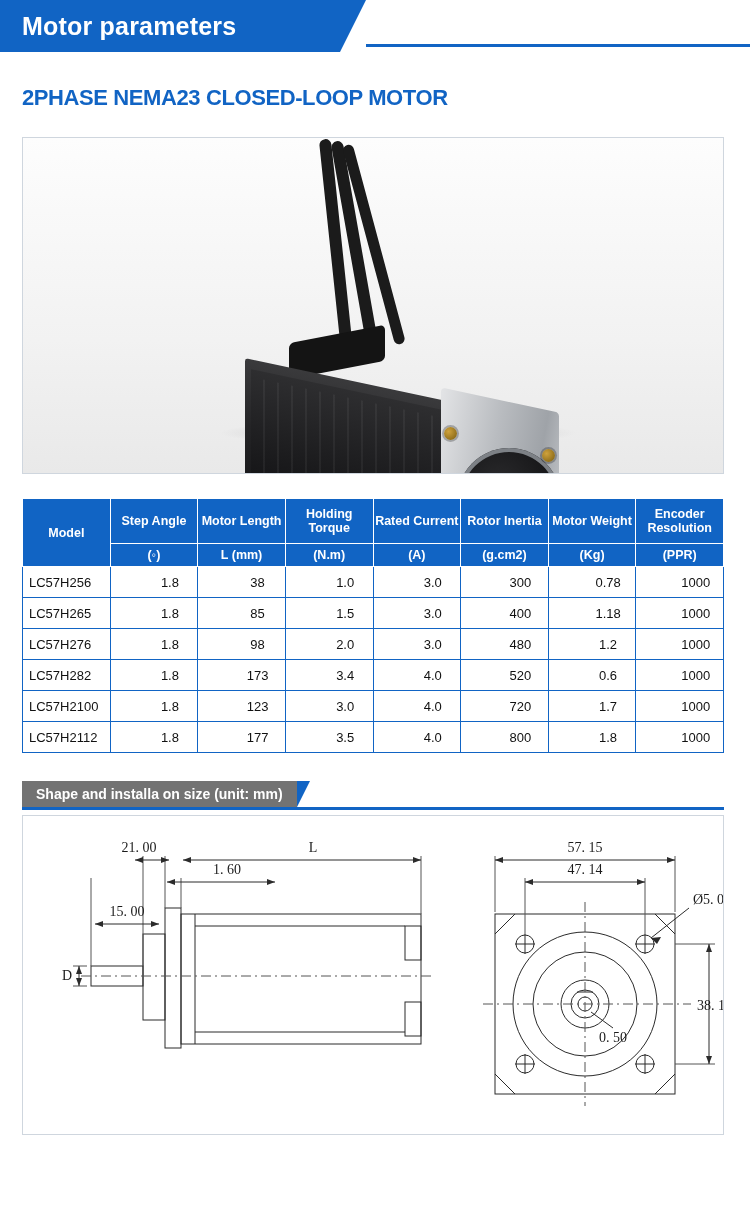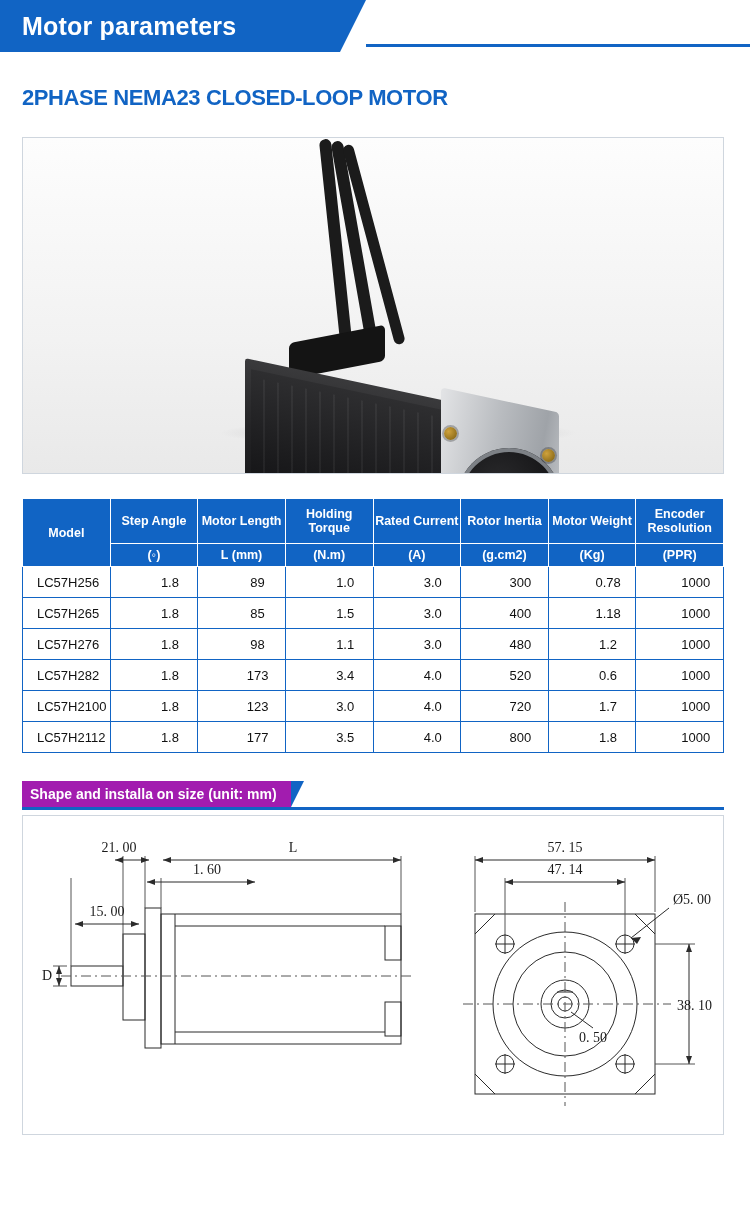--- a/index.html
+++ b/index.html
@@ -199,39 +199,39 @@
   }
   table.spec tbody td {
     height: 30px;
     color: #111;
     font-size: 13px;
     background: #ffffff;
     padding-left: 32px;
   }
   table.spec tbody td.model {
     text-align: left;
-    padding-left: 14px;
+    padding-left: 6px;
   }
 
   
   .section-label {
     position: relative;
     margin: 28px 22px 0 22px;
     width: 702px;
     height: 26px;
   }
   .section-label .tab {
     position: absolute;
     left: 0; top: 0;
     height: 26px;
-    background: #a21caf;
+    background: #737373;
     color: #fff;
     font-size: 14px;
     font-weight: bold;
-    padding: 0 14px 0 8px;
+    padding: 0 14px 0 14px;
     line-height: 26px;
     white-space: nowrap;
   }
   .section-label .tab:after {
     content: "";
     position: absolute;
     right: -13px; top: 0;
     width: 0; height: 0;
     border-top: 26px solid #1164c4;
     border-right: 13px solid transparent;
@@ -247,20 +247,21 @@
   
   .drawing {
     position: relative;
     margin: 8px 22px 0 22px;
     width: 702px;
     height: 320px;
     border: 1px solid #cfd6de;
     box-sizing: border-box;
     background: #fff;
     overflow: hidden;
+    padding-left: 20px;
   }
   .drawing svg { display: block; }
 </style>
 </head>
 <body>
 
 <div class="banner">
   <div class="banner-bg"></div>
   <div class="banner-accent"></div>
   <div class="banner-blue"></div>
@@ -307,42 +308,42 @@
       <th>(A)</th>
       <th>(g.cm2)</th>
       <th>(Kg)</th>
       <th>(PPR)</th>
     </tr>
   </thead>
   <tbody>
     <tr>
       <td class="model">LC57H256</td>
       <td>1.8</td>
-      <td>89</td>
+      <td>38</td>
       <td>1.0</td>
       <td>3.0</td>
       <td>300</td>
       <td>0.78</td>
       <td>1000</td>
     </tr>
     <tr>
       <td class="model">LC57H265</td>
       <td>1.8</td>
       <td>85</td>
       <td>1.5</td>
       <td>3.0</td>
       <td>400</td>
       <td>1.18</td>
       <td>1000</td>
     </tr>
     <tr>
       <td class="model">LC57H276</td>
       <td>1.8</td>
       <td>98</td>
-      <td>1.1</td>
+      <td>2.0</td>
       <td>3.0</td>
       <td>480</td>
       <td>1.2</td>
       <td>1000</td>
     </tr>
     <tr>
       <td class="model">LC57H282</td>
       <td>1.8</td>
       <td>173</td>
       <td>3.4</td>

